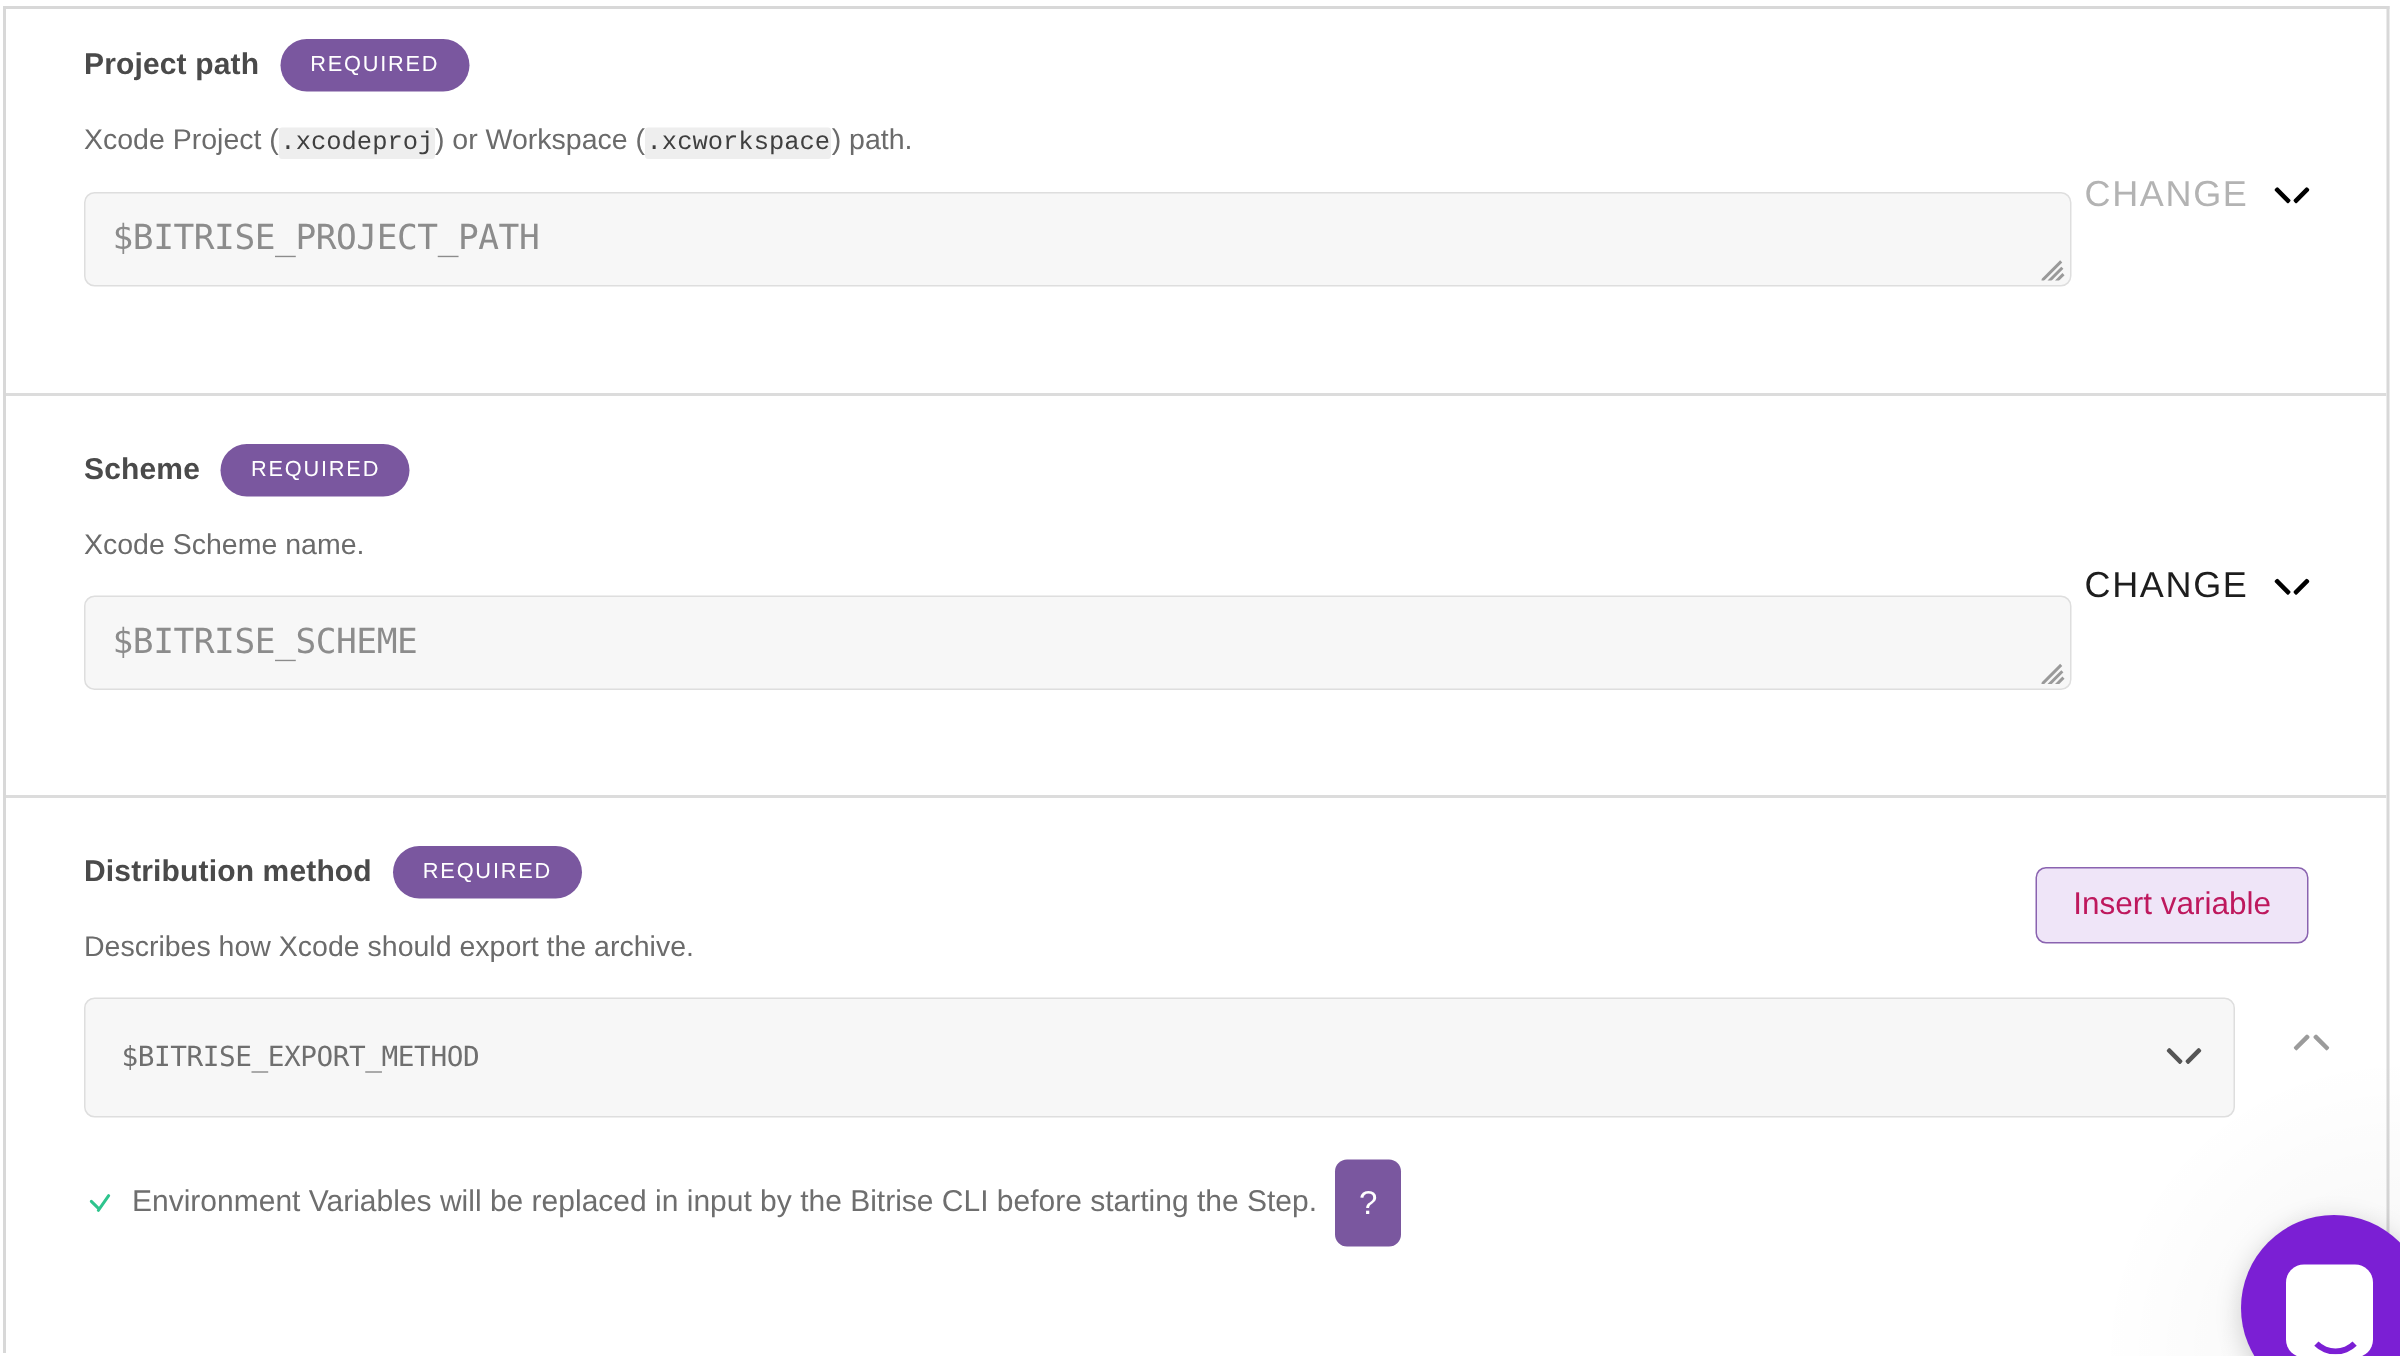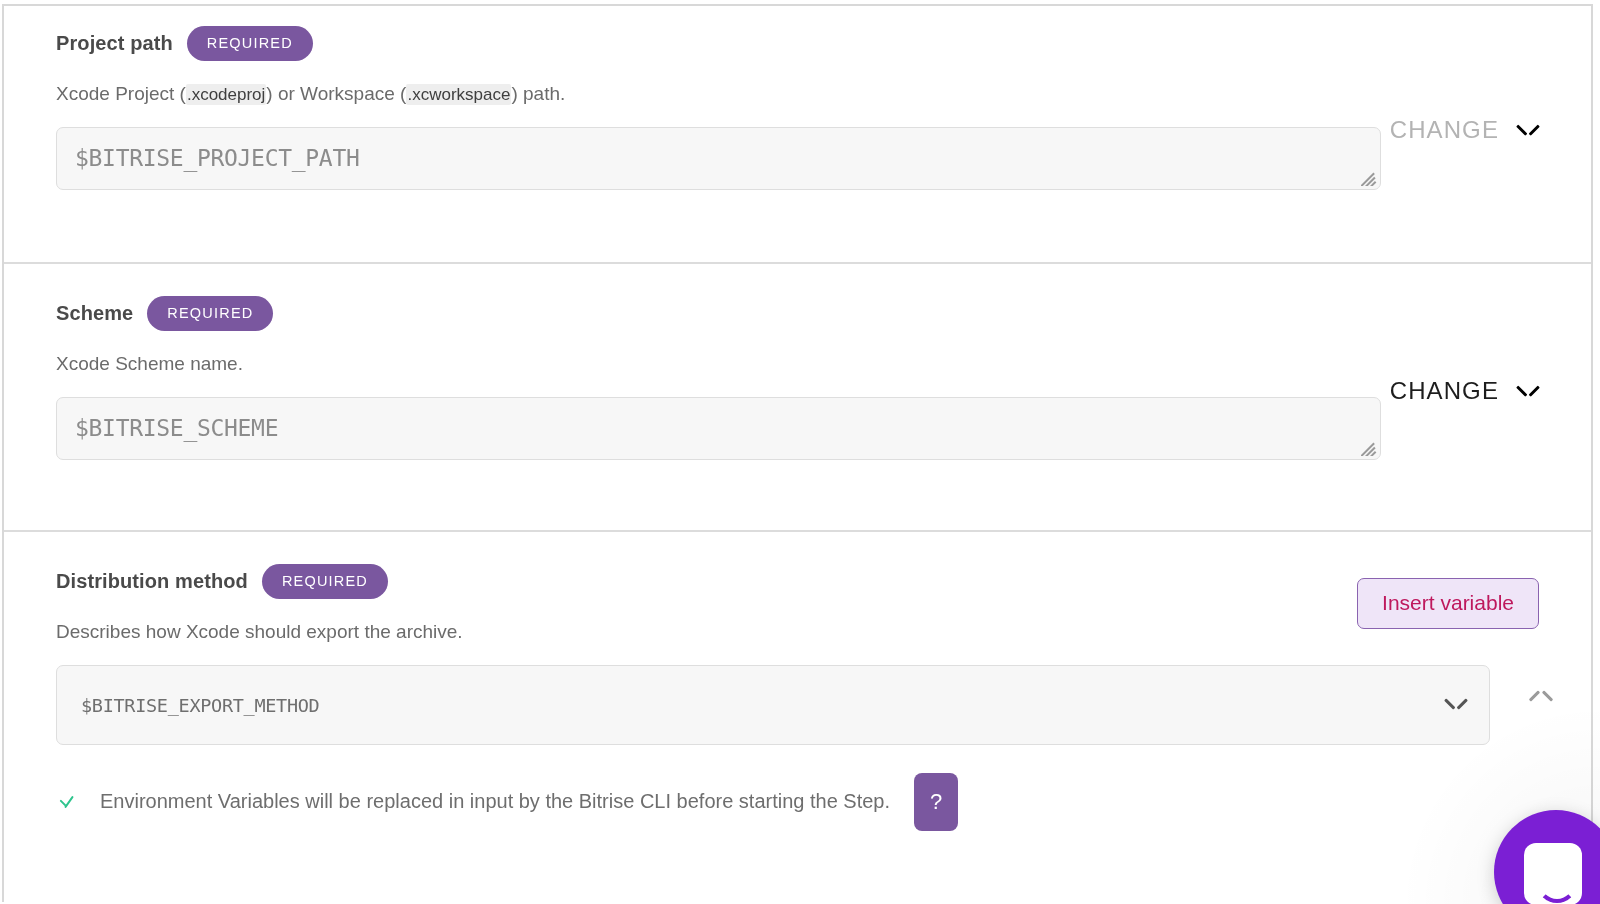--- a/index.html
+++ b/index.html
@@ -72,21 +72,21 @@
   }
 
   .desc {
     font-size: 19px;
     color: #6b6b6b;
     margin-top: 20px;
     line-height: 1.35;
     white-space: nowrap;
   }
   .code {
-    font-family: Liberation Sans, sans-serif;
+    font-family: Liberation Mono, monospace;
     background: #eeeeee;
     color: #3f3f3f;
     font-size: 17px;
     padding: 1px 1px;
     border-radius: 2px;
   }
 
   
   .input-box {
     position: relative;
@@ -208,21 +208,21 @@
     cursor: pointer;
     line-height: 1;
     white-space: nowrap;
   }
 
   
   .note-row {
     display: flex;
     align-items: center;
     margin-top: 28px;
-    gap: 12px;
+    gap: 0;
   }
   .tick {
     width: 22px;
     height: 22px;
     flex: 0 0 22px;
     position: relative;
     margin-right: 10px;
   }
   .tick::before, .tick::after {
     content: "";

